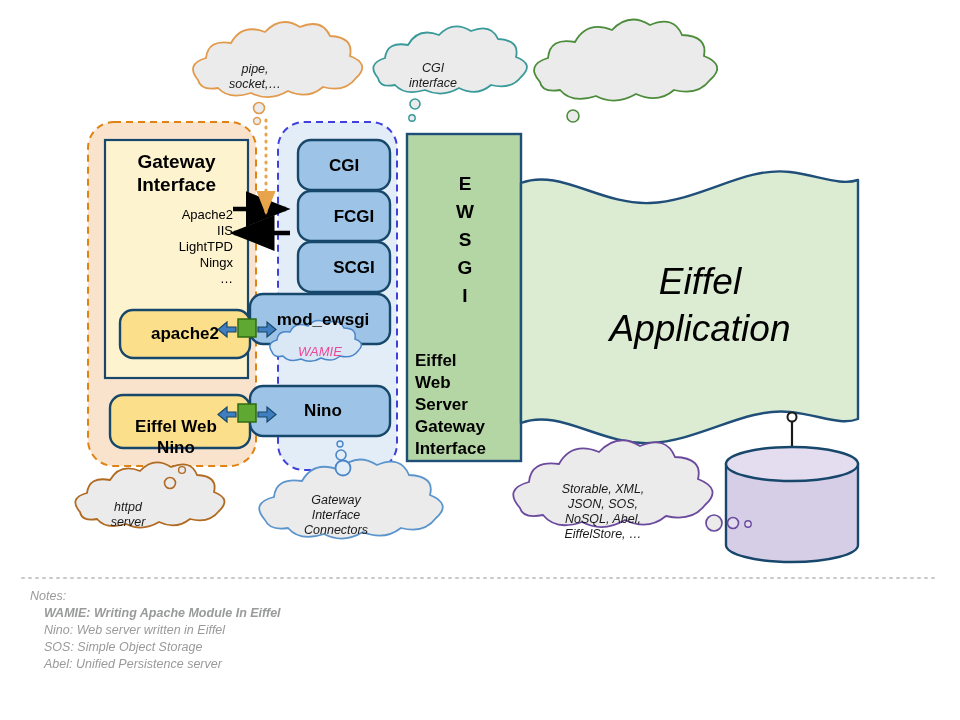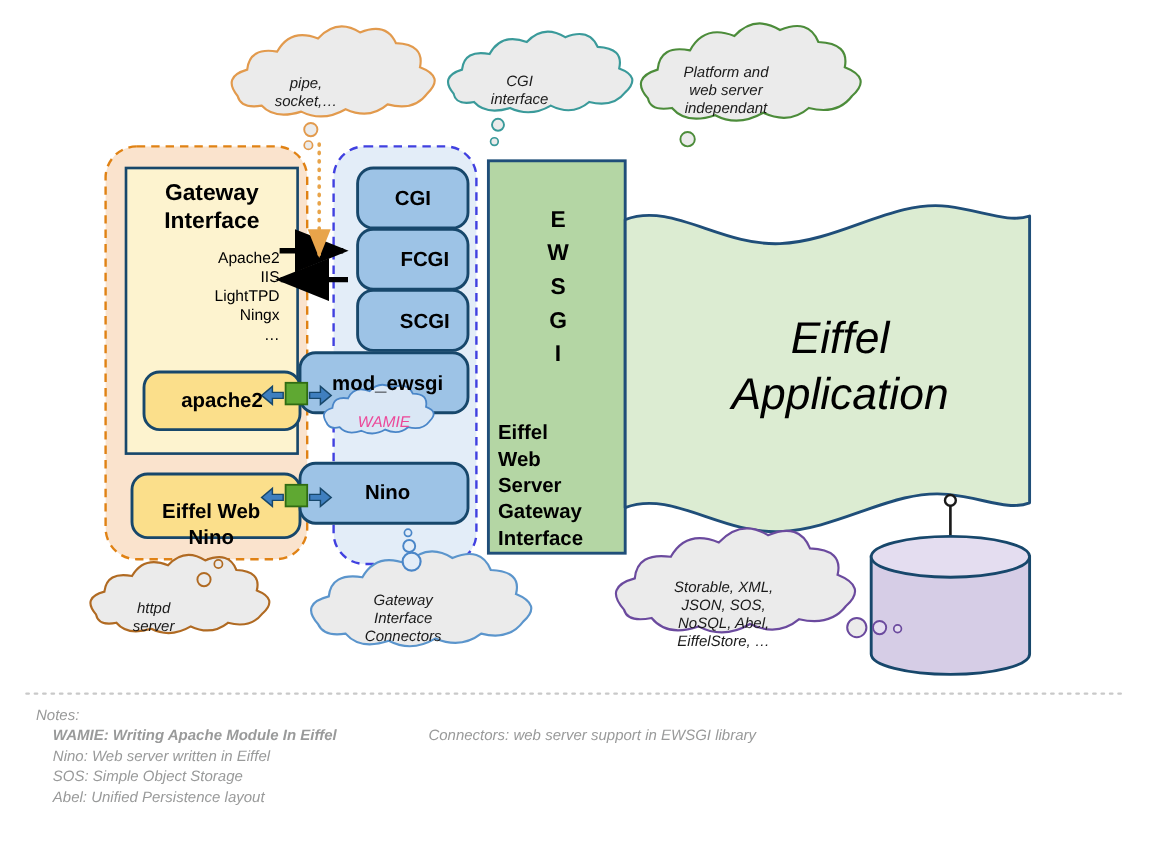--- a/index.html
+++ b/index.html
@@ -186,23 +186,20 @@
       <line x1="22" y1="578" x2="938" y2="578" stroke="#c9c9c9" stroke-width="2" stroke-dasharray="2,5" stroke-linecap="round"></line>
     </g>
   </svg>
 
   <div class="lbl cloudtxt" style="left:196px;top:62px;width:118px;">pipe,
 socket,…</div>
 
   <div class="lbl cloudtxt" style="left:380px;top:61px;width:106px;">CGI
 interface</div>
 
-  <div class="lbl cloudtxt" style="left:540px;top:53px;width:130px;">Platform and
-web server
-independant</div>
 
   <div class="lbl cloudtxt" style="left:78px;top:500px;width:100px;">httpd
 server</div>
 
   <div class="lbl cloudtxt" style="left:278px;top:493px;width:116px;">Gateway
 Interface
 Connectors</div>
 
   <div class="lbl cloudtxt" style="left:538px;top:482px;width:130px;">Storable, XML,
 JSON, SOS,
@@ -244,16 +241,15 @@
 Interface</div>
 
   <div class="lbl" style="left:570px;top:258px;width:260px;font-size:37px;font-style:italic;line-height:47px;text-align:center;">Eiffel
 Application</div>
 
 
   <div class="notes" style="left:30px;top:588px;">Notes:</div>
   <div class="notes" style="left:44px;top:605px;font-weight:bold;">WAMIE: Writing Apache Module In Eiffel</div>
   <div class="notes" style="left:44px;top:622px;">Nino: Web server written in Eiffel</div>
   <div class="notes" style="left:44px;top:639px;">SOS: Simple Object Storage</div>
-  <div class="notes" style="left:44px;top:656px;">Abel: Unified Persistence layout</div>
-  <div class="notes" style="left:357px;top:605px;">Connectors: web server support in EWSGI library</div>
+  <div class="notes" style="left:44px;top:656px;">Abel: Unified Persistence server</div>
 
 </div>
 
 </body></html>

